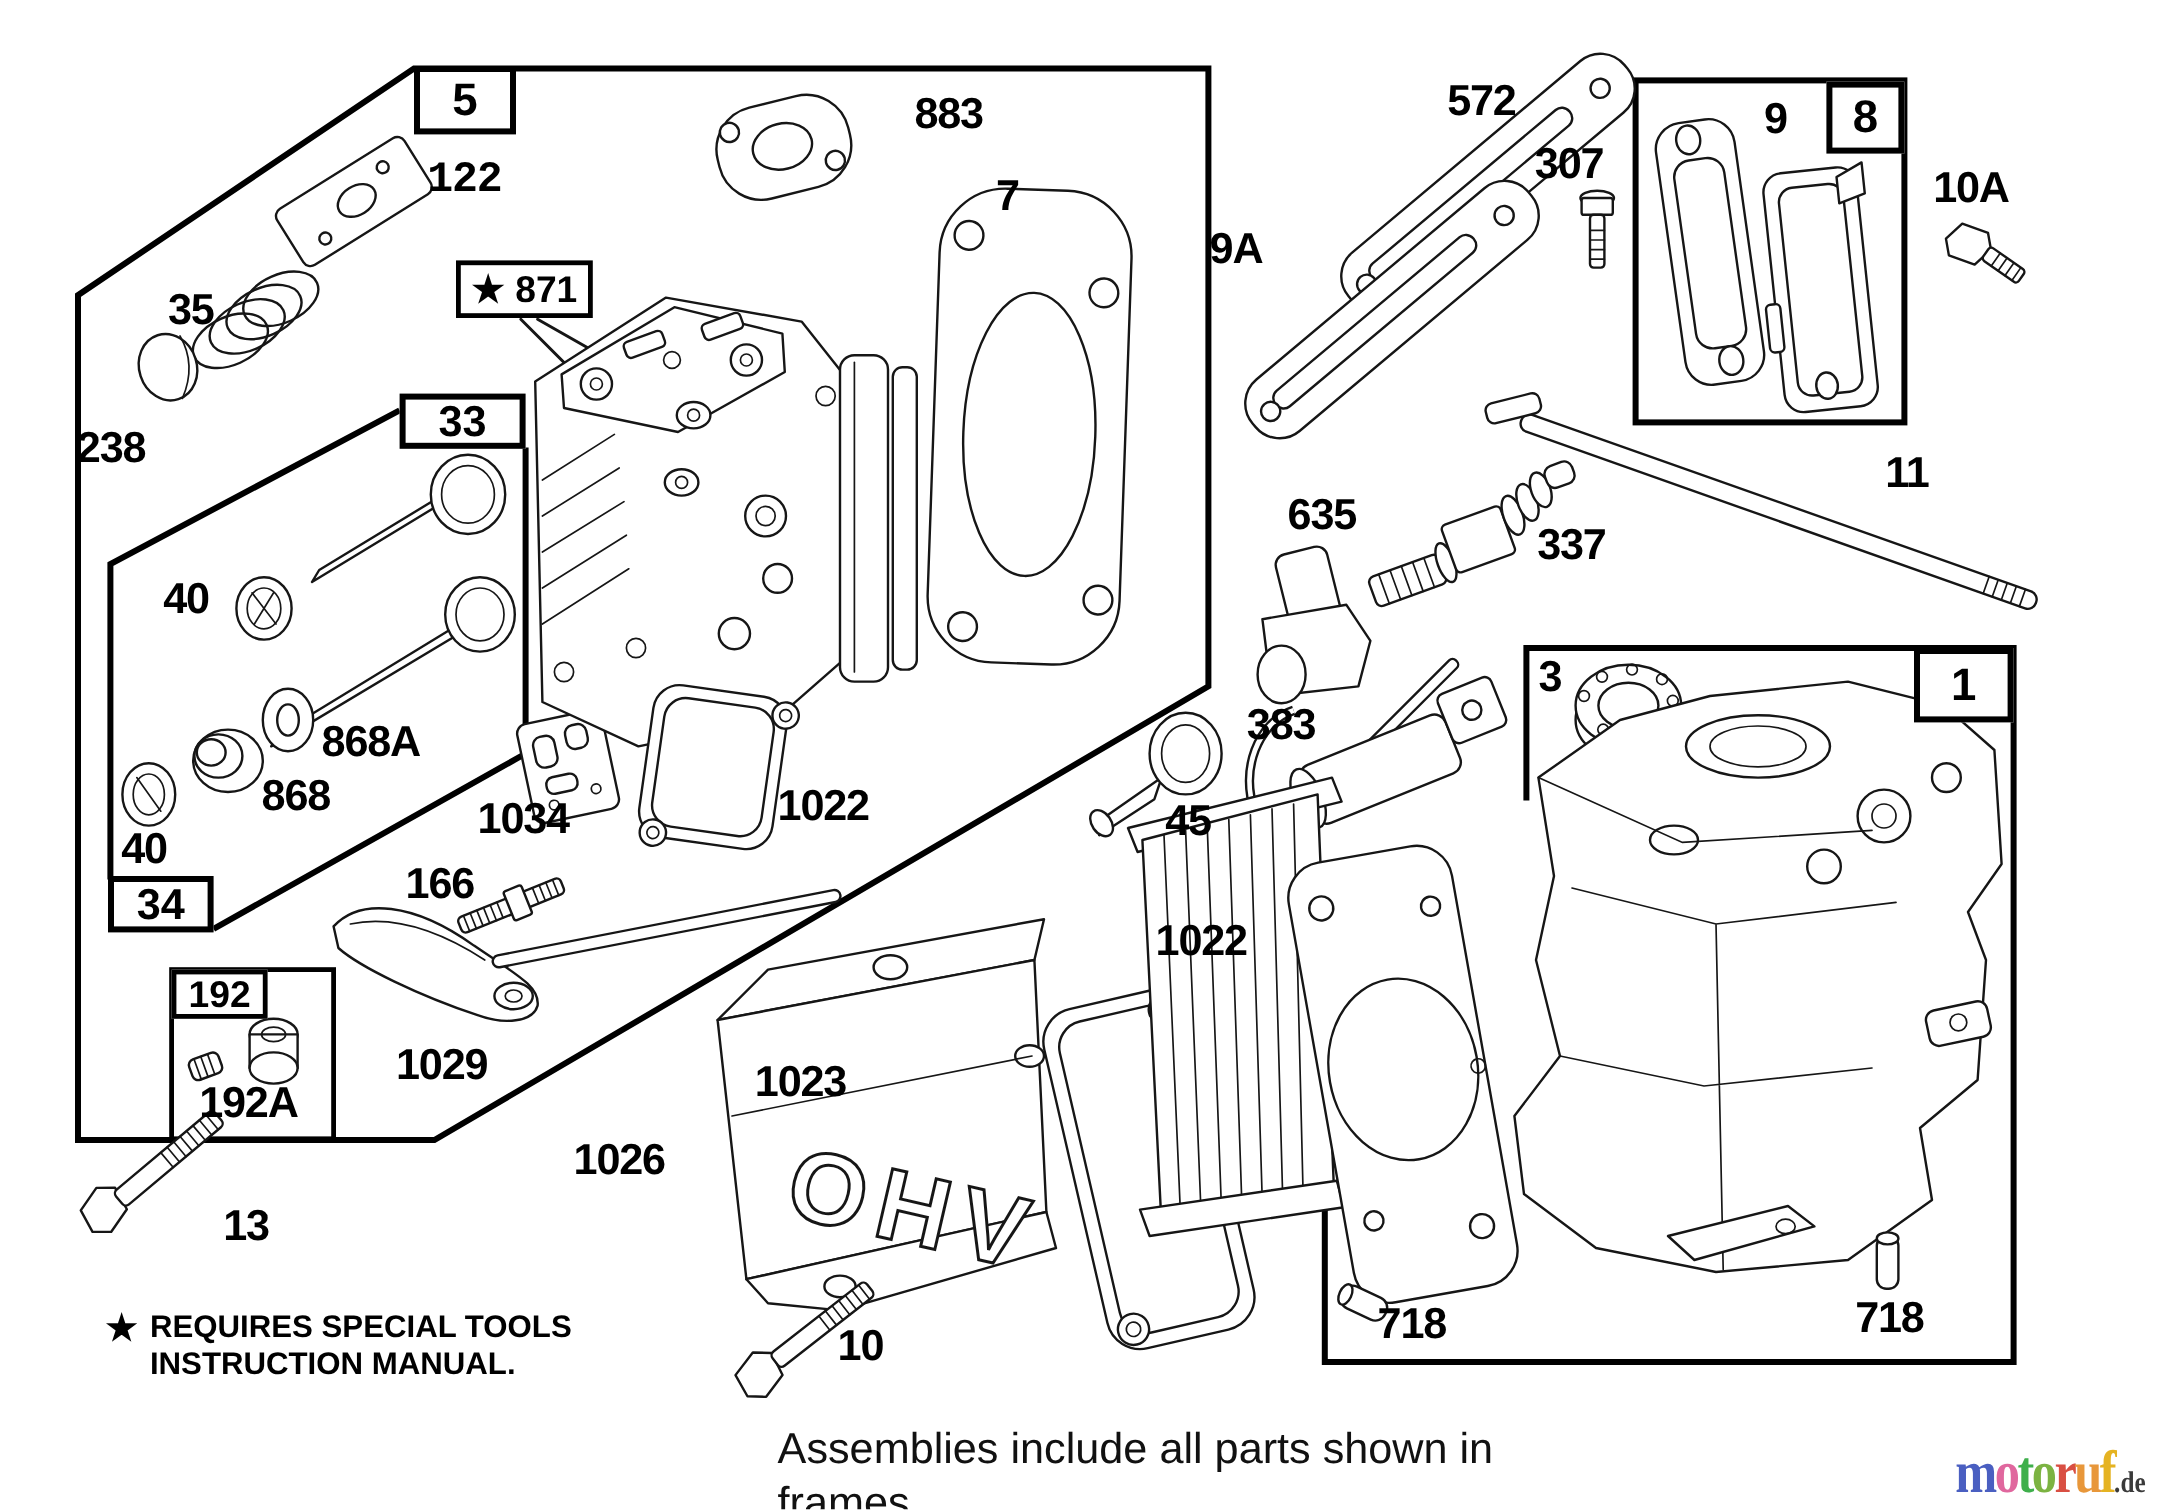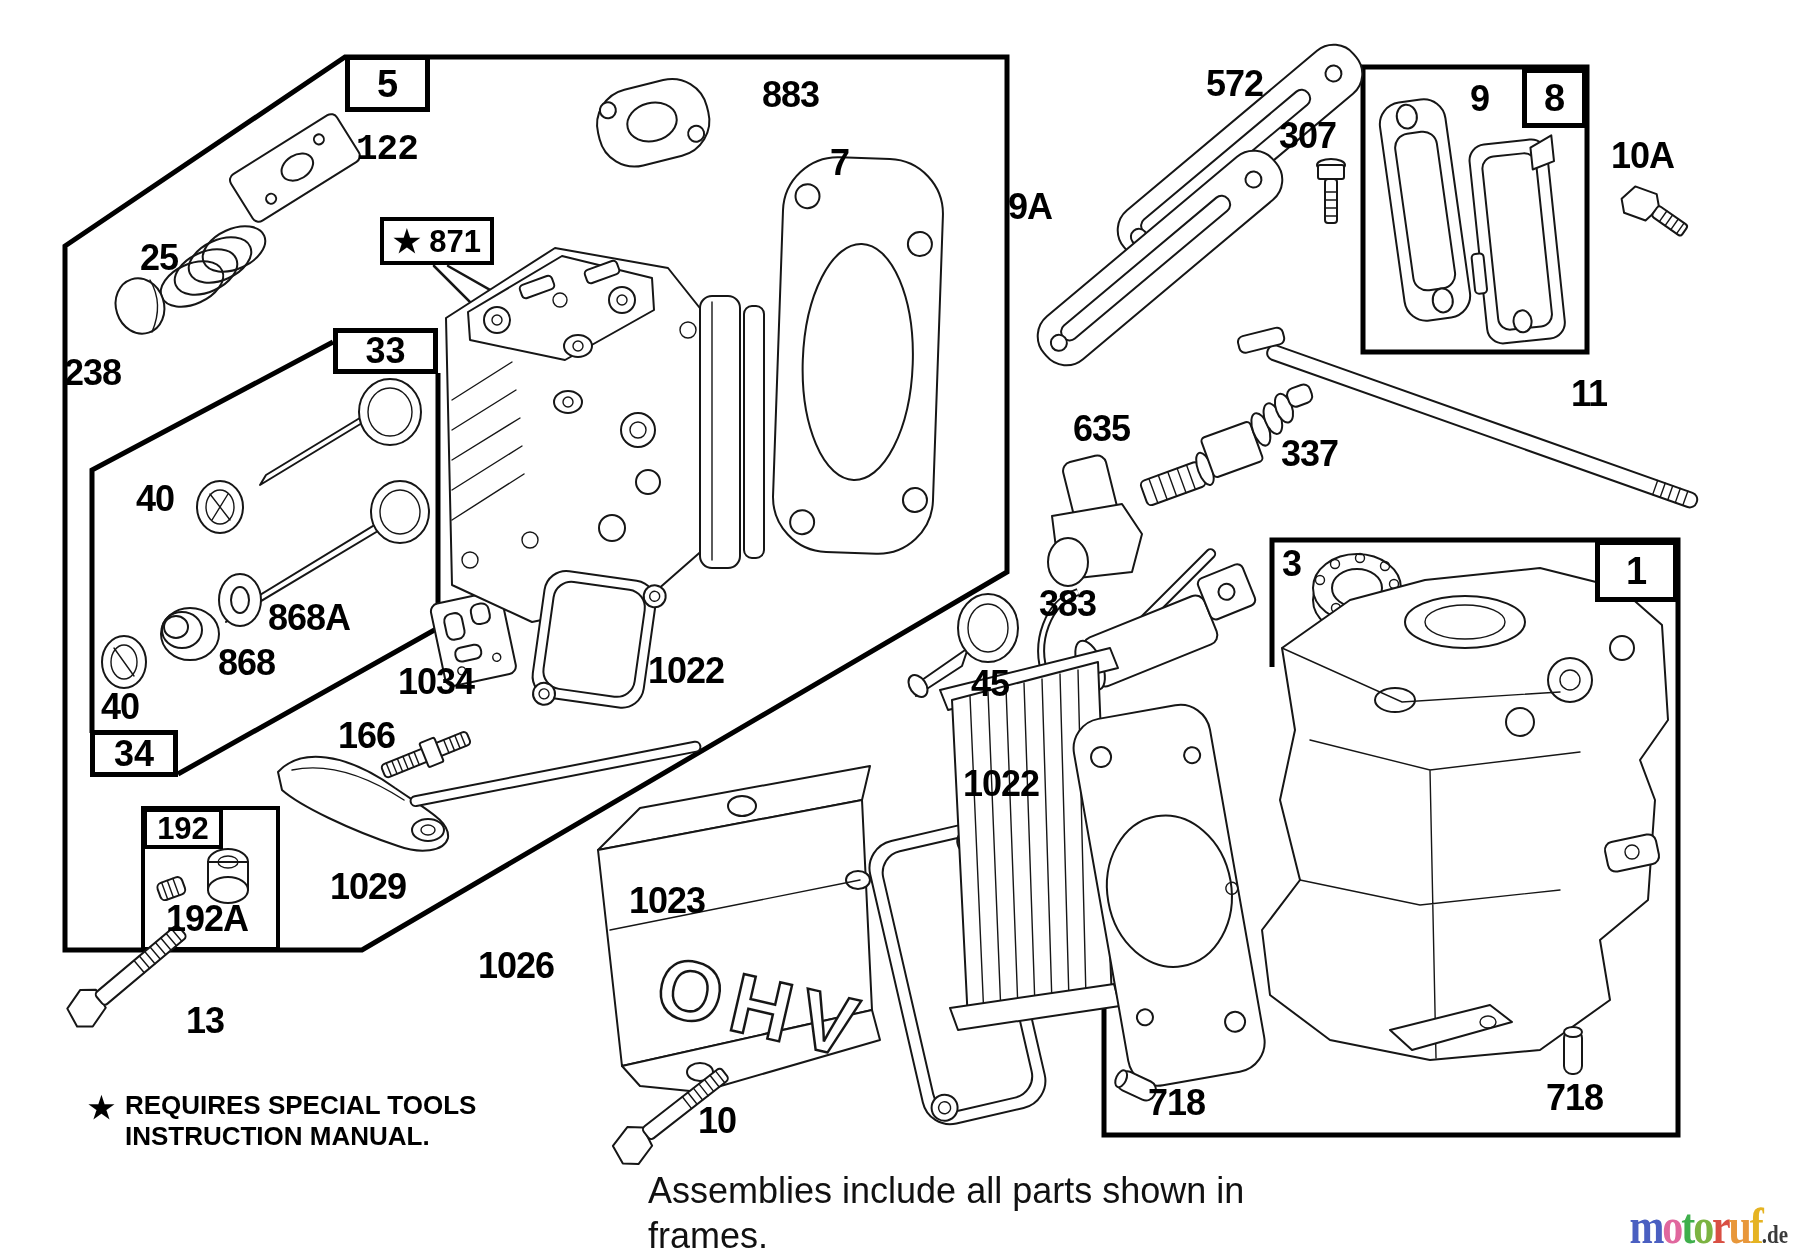--- a/index.html
+++ b/index.html
@@ -360,21 +360,21 @@
 
   <div class="fbox" style="left:345px;top:55px;width:85px;height:57px;">5</div>
   <div class="fbox" style="left:333px;top:328px;width:105px;height:46px;font-size:36px;">33</div>
   <div class="fbox" style="left:90px;top:730px;width:88px;height:47px;font-size:36px;">34</div>
   <div class="fbox small" style="left:143px;top:808px;width:80px;height:41px;">192</div>
   <div class="fbox" style="left:1522px;top:68px;width:65px;height:60px;">8</div>
   <div class="fbox" style="left:1595px;top:540px;width:83px;height:62px;">1</div>
   <div class="fbox small" style="left:380px;top:217px;width:114px;height:48px;">★ 871</div>
 
   <div class="plbl" style="left:356px;top:132px;font-family:Liberation Mono, monospace;">122</div>
-  <div class="plbl" style="left:140px;top:240px;">25</div>
+  <div class="plbl" style="left:140px;top:240px;">35</div>
   <div class="plbl" style="left:64px;top:355px;">238</div>
   <div class="plbl" style="left:762px;top:77px;">883</div>
   <div class="plbl" style="left:830px;top:145px;">7</div>
   <div class="plbl" style="left:136px;top:481px;">40</div>
   <div class="plbl" style="left:268px;top:600px;">868A</div>
   <div class="plbl" style="left:218px;top:645px;">868</div>
   <div class="plbl" style="left:101px;top:689px;">40</div>
   <div class="plbl" style="left:398px;top:664px;">1034</div>
   <div class="plbl" style="left:338px;top:718px;">166</div>
   <div class="plbl" style="left:330px;top:869px;">1029</div>
@@ -401,21 +401,21 @@
 
   <div class="note" style="left:88px;top:1090px;display:flex;">
     <span class="star">★</span>
     <span>
       <span style="display:block;">REQUIRES SPECIAL TOOLS</span>
       <span style="display:block;">INSTRUCTION MANUAL.</span>
     </span>
   </div>
 
   <div class="assemblies" style="left:648px;top:1168px;">
-    <span style="display:block;">Assemblies include all parts shown in</span>
+    <span style="display:block;margin-top:16px;">Assemblies include all parts shown in</span>
     <span style="display:block;">frames.</span>
   </div>
 
   <div class="logo" style="right:12px;bottom:6px;">
     <span><span style="color: rgb(74, 95, 193);">m</span><span style="color: rgb(224, 103, 158);">o</span><span style="color: rgb(63, 175, 76);">t</span><span style="color: rgb(124, 179, 66);">o</span><span style="color: rgb(217, 79, 67);">r</span><span style="color: rgb(232, 151, 58);">u</span><span style="color: rgb(229, 179, 34);">f</span></span><span class="suffix" style="color: rgb(58, 58, 58);">.de</span>
   </div>
 
 </div>
 
 </body></html>

